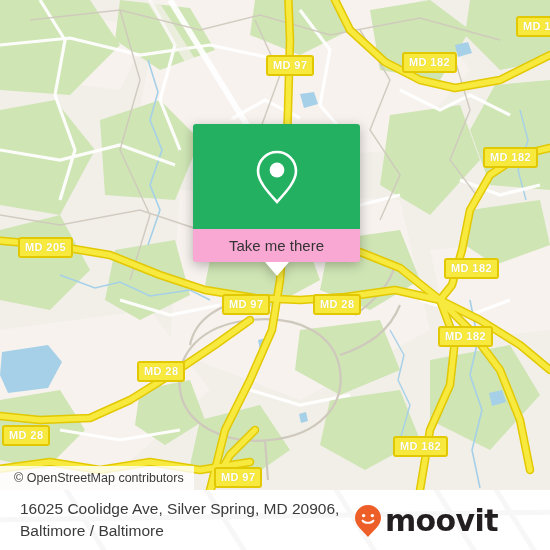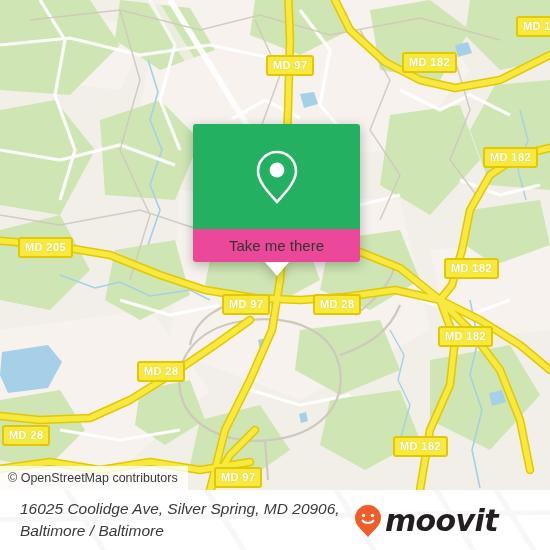--- a/index.html
+++ b/index.html
@@ -46,21 +46,21 @@
     font-family: "Liberation Sans", sans-serif;
   }
 
   
   #attribution {
     position: absolute;
     left: 0;
     top: 466px;
     height: 24px;
     line-height: 24px;
-    padding: 0 10px 0 8px;
+    padding: 0 10px 0 14px;
     background: rgba(255,255,255,0.80);
     color: #3a3a3a;
     font-size: 12.5px;
     white-space: nowrap;
     font-family: "Liberation Sans", sans-serif;
     z-index: 30;
   }
 
   
   #card {
@@ -73,21 +73,21 @@
   }
   #card-green {
     background: #23b161;
     height: 105px;
     border-radius: 3px 3px 0 0;
     display: flex;
     align-items: center;
     justify-content: center;
   }
   #card-label {
-    background: #ec4899;
+    background: #f9a8d4;
     height: 33px;
     line-height: 33px;
     text-align: center;
     color: #333333;
     font-size: 15px;
     border-radius: 0 0 3px 3px;
     font-family: "Liberation Sans", sans-serif;
   }
   #card-pointer {
     position: absolute;
@@ -114,21 +114,20 @@
   #footer-watermark {
     position: absolute;
     left: 0; top: 0;
     width: 550px; height: 60px;
     opacity: 0.5;
   }
   #footer-inner {
     position: relative;
     width: 514px;
     height: 60px;
-    font-style: italic;
   }
   #address {
     position: absolute;
     left: 20px;
     top: 8px;
     width: 380px;
     color: #3b3b3b;
     font-size: 15.5px;
     line-height: 22px;
     font-family: "Liberation Sans", sans-serif;

